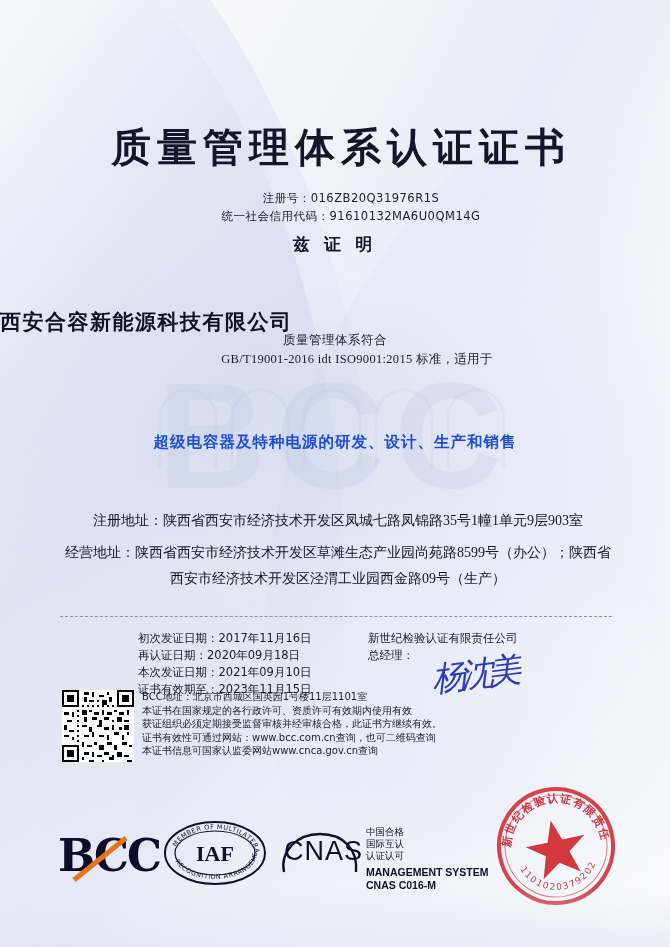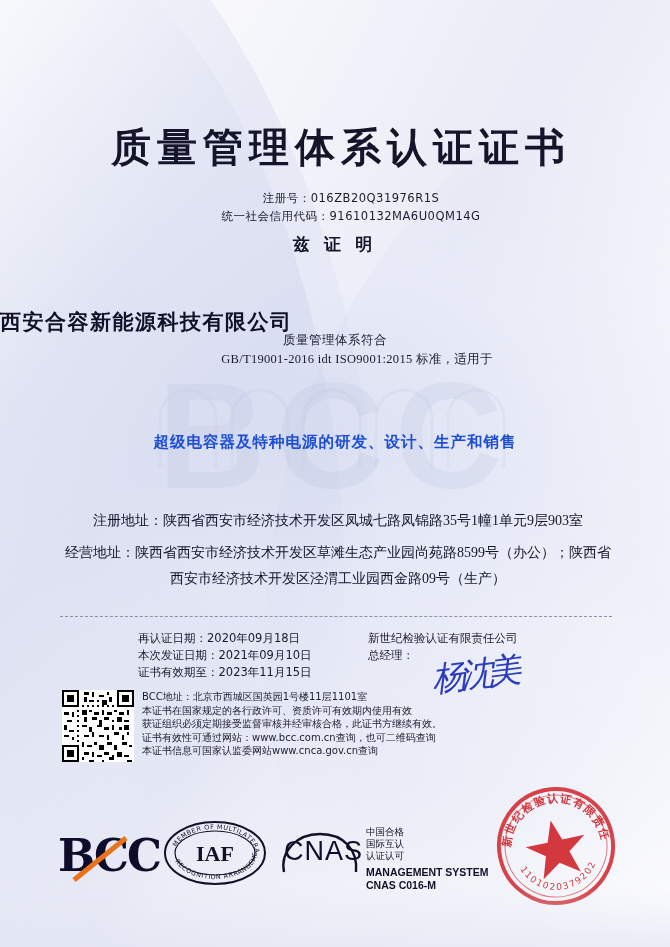--- a/index.html
+++ b/index.html
@@ -361,20 +361,23 @@
         <span class="addr-label">注册地址：</span><span>陕西省西安市经济技术开发区凤城七路凤锦路35号1幢1单元9层903室</span>
       </div>
       <div class="addr-row">
         <span class="addr-label">经营地址：</span><span>陕西省西安市经济技术开发区草滩生态产业园尚苑路8599号（办公）；陕西省西安市经济技术开发区泾渭工业园西金路09号（生产）</span>
       </div>
     </div>
 
     <div class="divider"></div>
 
     <div class="dates">
+      <div>
+        <span>初次发证日期：</span><span>2017年11月16日</span>
+      </div>
       <div>
         <span>再认证日期：</span><span>2020年09月18日</span>
       </div>
       <div>
         <span>本次发证日期：</span><span>2021年09月10日</span>
       </div>
       <div>
         <span>证书有效期至：</span><span>2023年11月15日</span>
       </div>
     </div>

